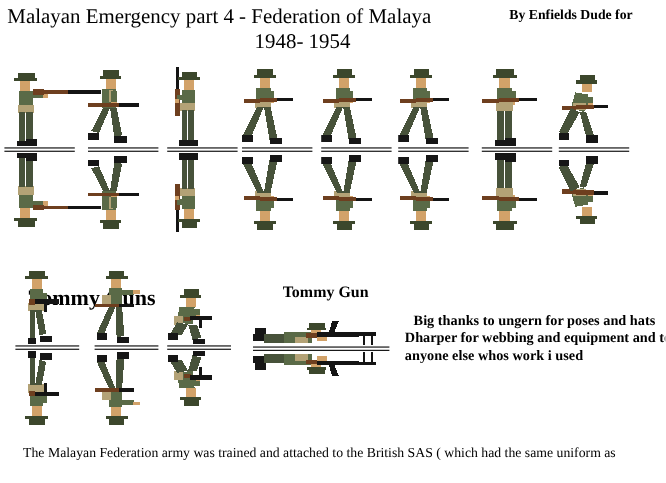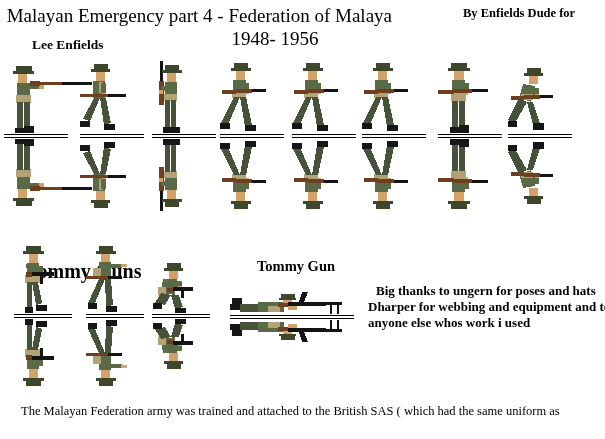--- a/index.html
+++ b/index.html
@@ -29,26 +29,25 @@
   .thanks div:first-child{padding-left:8px;}
   .footer{position:absolute;left:21px;top:404px;width:596px;font-weight:normal;
           font-size:12.5px;line-height:15.5px;}
   .footer div{white-space:nowrap;}
 </style>
 </head>
 <body>
 
 <div class="sheet">
   <div class="title1">Malayan Emergency part 4 - Federation of Malaya</div>
-  <div class="title2">1948- 1956</div>
+  <div class="title2">1948- 1954</div>
   <div class="credit">
     <div>By Enfields Dude for</div>
   </div>
 
-  <div class="label lee-label">Lee Enfields</div>
   <div id="row-lee" class="row">
       <div class="unit" style="left: 4px; width: 92px; height: 152px;">
         <svg width="92" height="72" viewBox="0 0 92 72" shape-rendering="crispEdges" role="img" aria-label="soldier standing firing Lee Enfield rifle">
           <rect x="12" y="5" width="16" height="5" fill="#3c472c"></rect>
           <rect x="9" y="10" width="21" height="3" fill="#3c472c"></rect>
           <rect x="14" y="13" width="9" height="9" fill="#d2a269"></rect>
           <rect x="13" y="22" width="13" height="19" fill="#5a6a47"></rect>
           <rect x="24" y="23" width="12" height="5" fill="#5a6a47"></rect>
           <rect x="35" y="23" width="5" height="5" fill="#d2a269"></rect>
           <rect x="12" y="34" width="15" height="8" fill="#b3a276"></rect>

